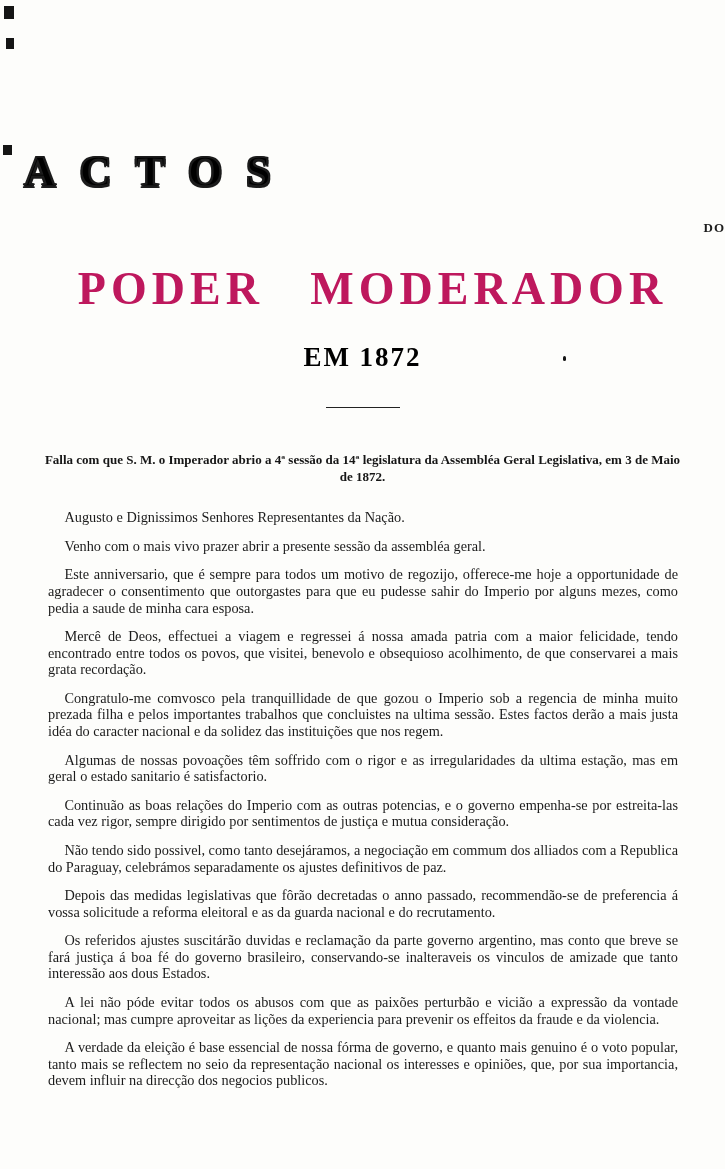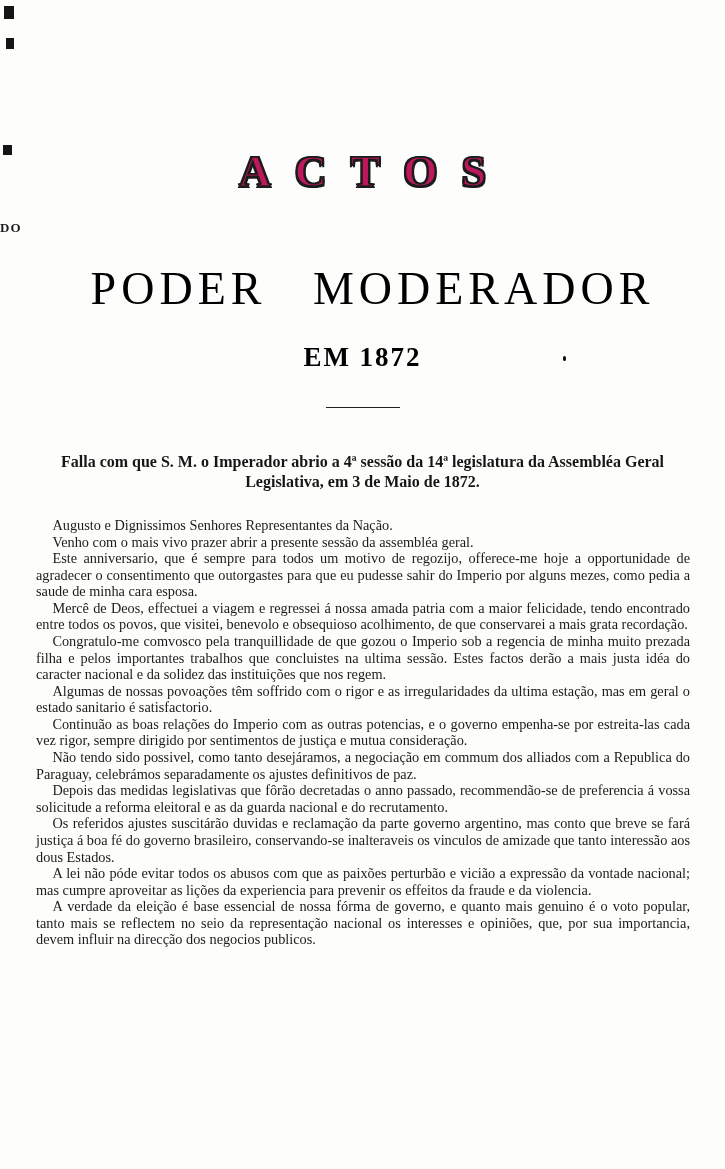--- a/index.html
+++ b/index.html
@@ -21,84 +21,83 @@
     position: absolute;
     background: #151515;
   }
   .a1 { left: 4px;  top: 6px;   width: 10px; height: 13px; }
   .a2 { left: 6px;  top: 38px;  width: 8px;  height: 11px; }
   .a3 { left: 3px;  top: 145px; width: 9px;  height: 10px; }
   .a4 { left: 563px; top: 356px; width: 3px; height: 5px; border-radius: 2px; }
 
   .title-actos {
     margin: 150px 0 0 0;
-    text-align: center;
     font-size: 44px;
     font-weight: bold;
     letter-spacing: 24px;
     text-indent: 24px;
     line-height: 1;
-    color: #be185d;
+    color: #000000;
     -webkit-text-stroke: 1.6px #1c1c1c;
     text-shadow:
       -1.5px -1.5px 0 #1c1c1c,
        1.5px -1.5px 0 #1c1c1c,
       -1.5px  1.5px 0 #1c1c1c,
        1.5px  1.5px 0 #1c1c1c;
   }
   .title-do {
     margin-top: 26px;
-    text-align: left;
+    text-align: right;
     font-size: 13px;
     font-weight: bold;
     letter-spacing: 1px;
   }
   .title-poder {
     margin: 30px 0 0 0;
     text-align: center;
     font-size: 46px;
-    font-weight: normal;
+    font-weight: bold;
     letter-spacing: 5px;
     word-spacing: 30px;
     line-height: 1;
-    color: #000000;
+    color: #be185d;
     padding-left: 20px;
   }
   .title-year {
     margin-top: 30px;
     text-align: center;
     font-size: 27px;
     font-weight: bold;
     letter-spacing: 2px;
     color: #000000;
   }
   .divider {
     width: 74px;
     border: none;
     border-top: 1.6px solid #222;
     margin: 34px auto 0 auto;
   }
   .heading {
     margin: 44px auto 0 auto;
     max-width: 642px;
     text-align: center;
-    font-size: 16px;
+    font-size: 13px;
     font-weight: bold;
     line-height: 1.28;
     color: #161616;
   }
   .body-text {
     margin: 24px 35px 0 36px;
     font-size: 14.3px;
     line-height: 1.16;
     text-align: justify;
     color: #1b1b1b;
   }
   .body-text p {
-    margin: 0;
+    margin: 12px;
     padding: 0;
     text-indent: 1.15em;
   }
 </style>
 </head>
 <body>
 
 <div class="page">
 
   <div class="artifact a1"></div>

